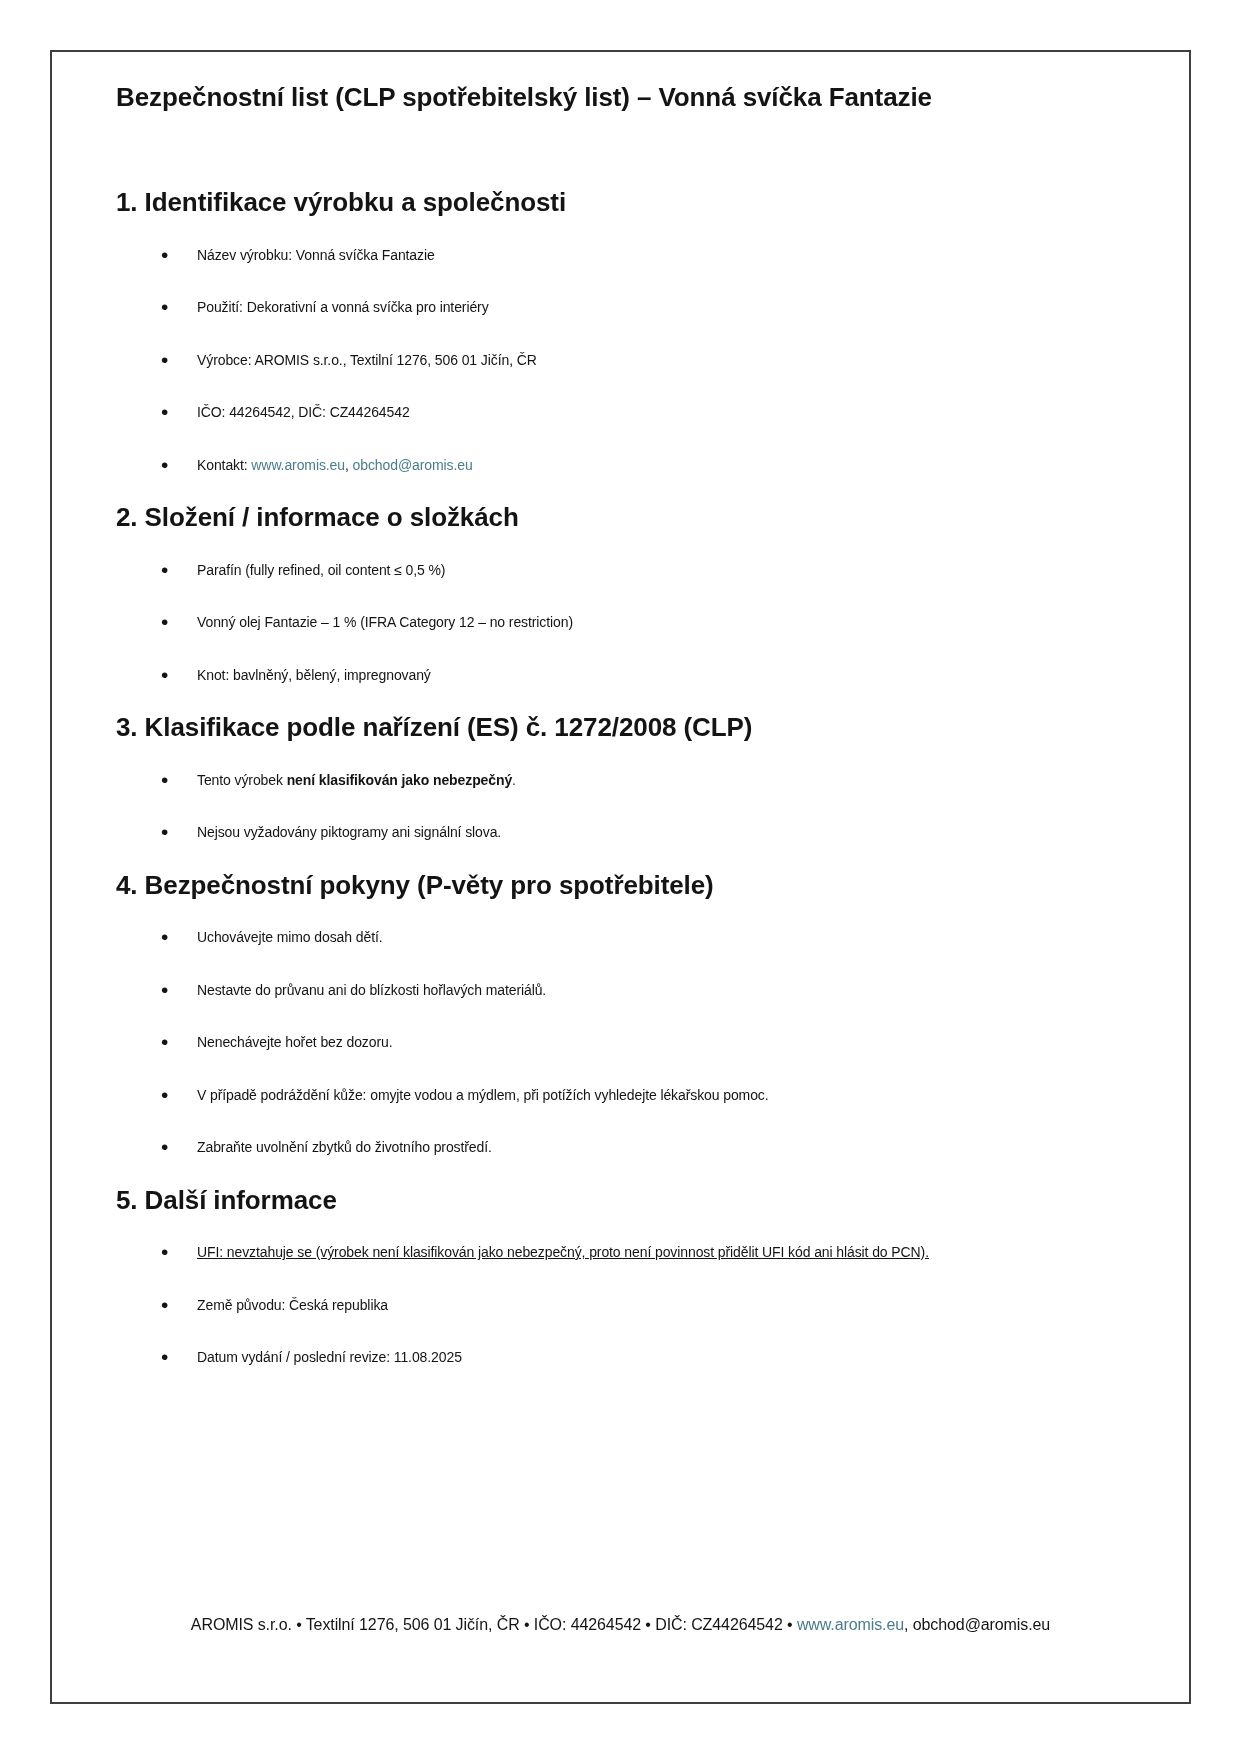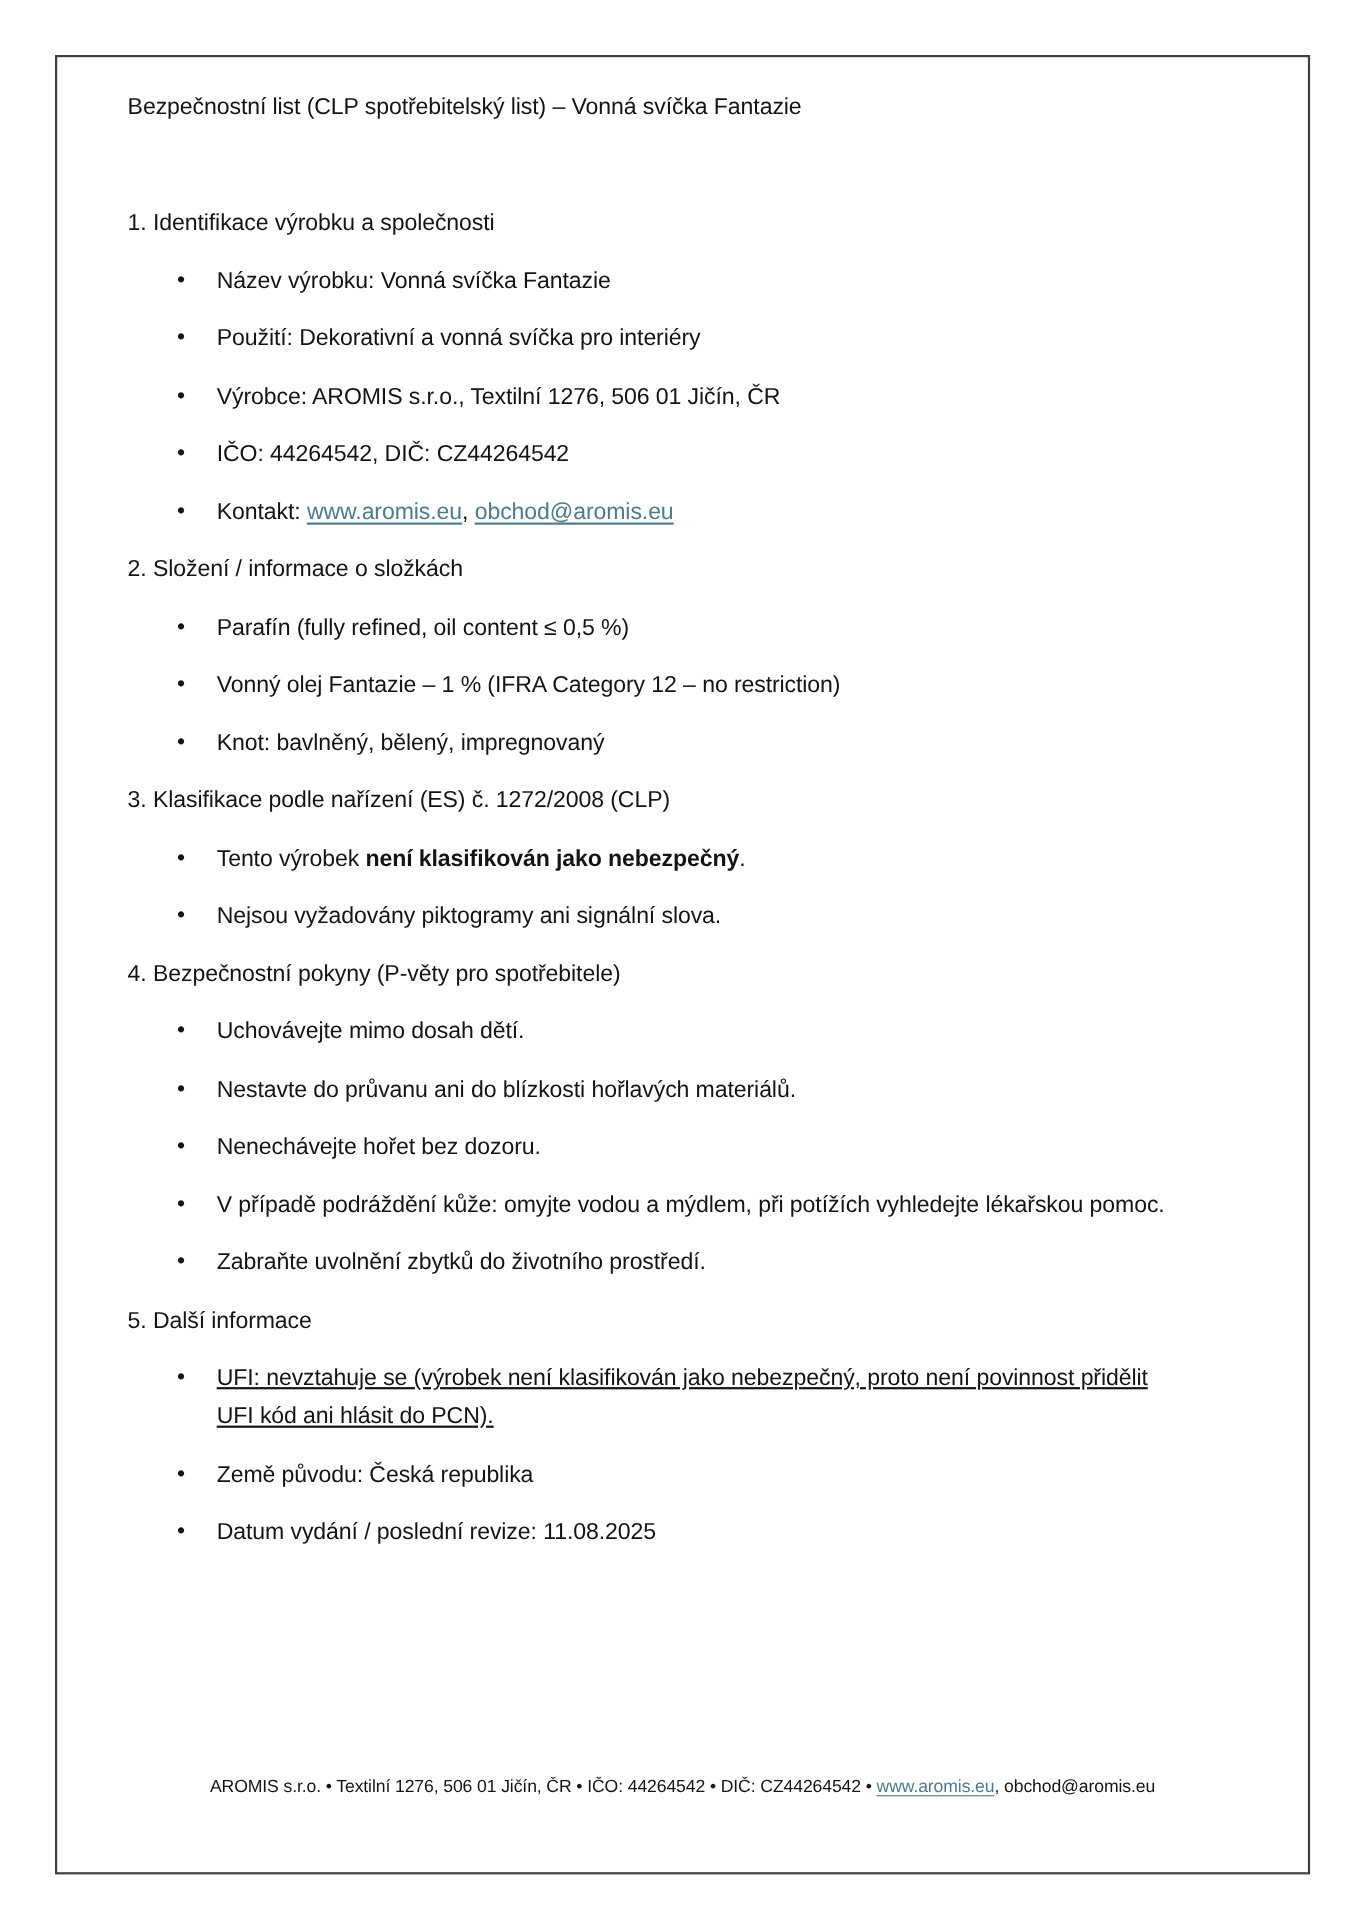--- a/index.html
+++ b/index.html
@@ -20,53 +20,52 @@
     top: 50px;
     width: 1141px;
     height: 1654px;
     box-sizing: border-box;
     border: 2px solid #3f3f3f;
     background: #ffffff;
     padding: 28px 64px;
     overflow: hidden;
   }
   .title, .heading {
-    font-size: 21px;
-    font-weight: 400;
+    font-size: 26px;
+    font-weight: 700;
     line-height: 35px;
     margin: 0 0 17.5px 0;
     letter-spacing: -0.1px;
   }
   .title { margin-bottom: 70px; }
   ul.bullets {
     list-style: none;
     margin: 0;
     padding: 0 0 0 81px;
   }
   ul.bullets li {
     position: relative;
-    font-size: 21px;
+    font-size: 14px;
     line-height: 35px;
     margin: 0 0 17.5px 0;
     letter-spacing: -0.1px;
   }
   ul.bullets li::before {
     content: "\2022";
     position: absolute;
     left: -36px;
     top: -1px;
     font-size: 21px;
     color: #141414;
   }
   .w890 { max-width: 890px; }
   .w880 { max-width: 880px; text-decoration: underline; }
   .bold { font-weight: 700; }
   a.link {
     color: #4a7c8e;
-    text-decoration: underline;
     text-underline-offset: 3px;
     cursor: pointer;
   }
   .footer {
     position: absolute;
     left: 64px;
     right: 64px;
     top: 1561px;
     font-size: 16px;
     line-height: 24px;

